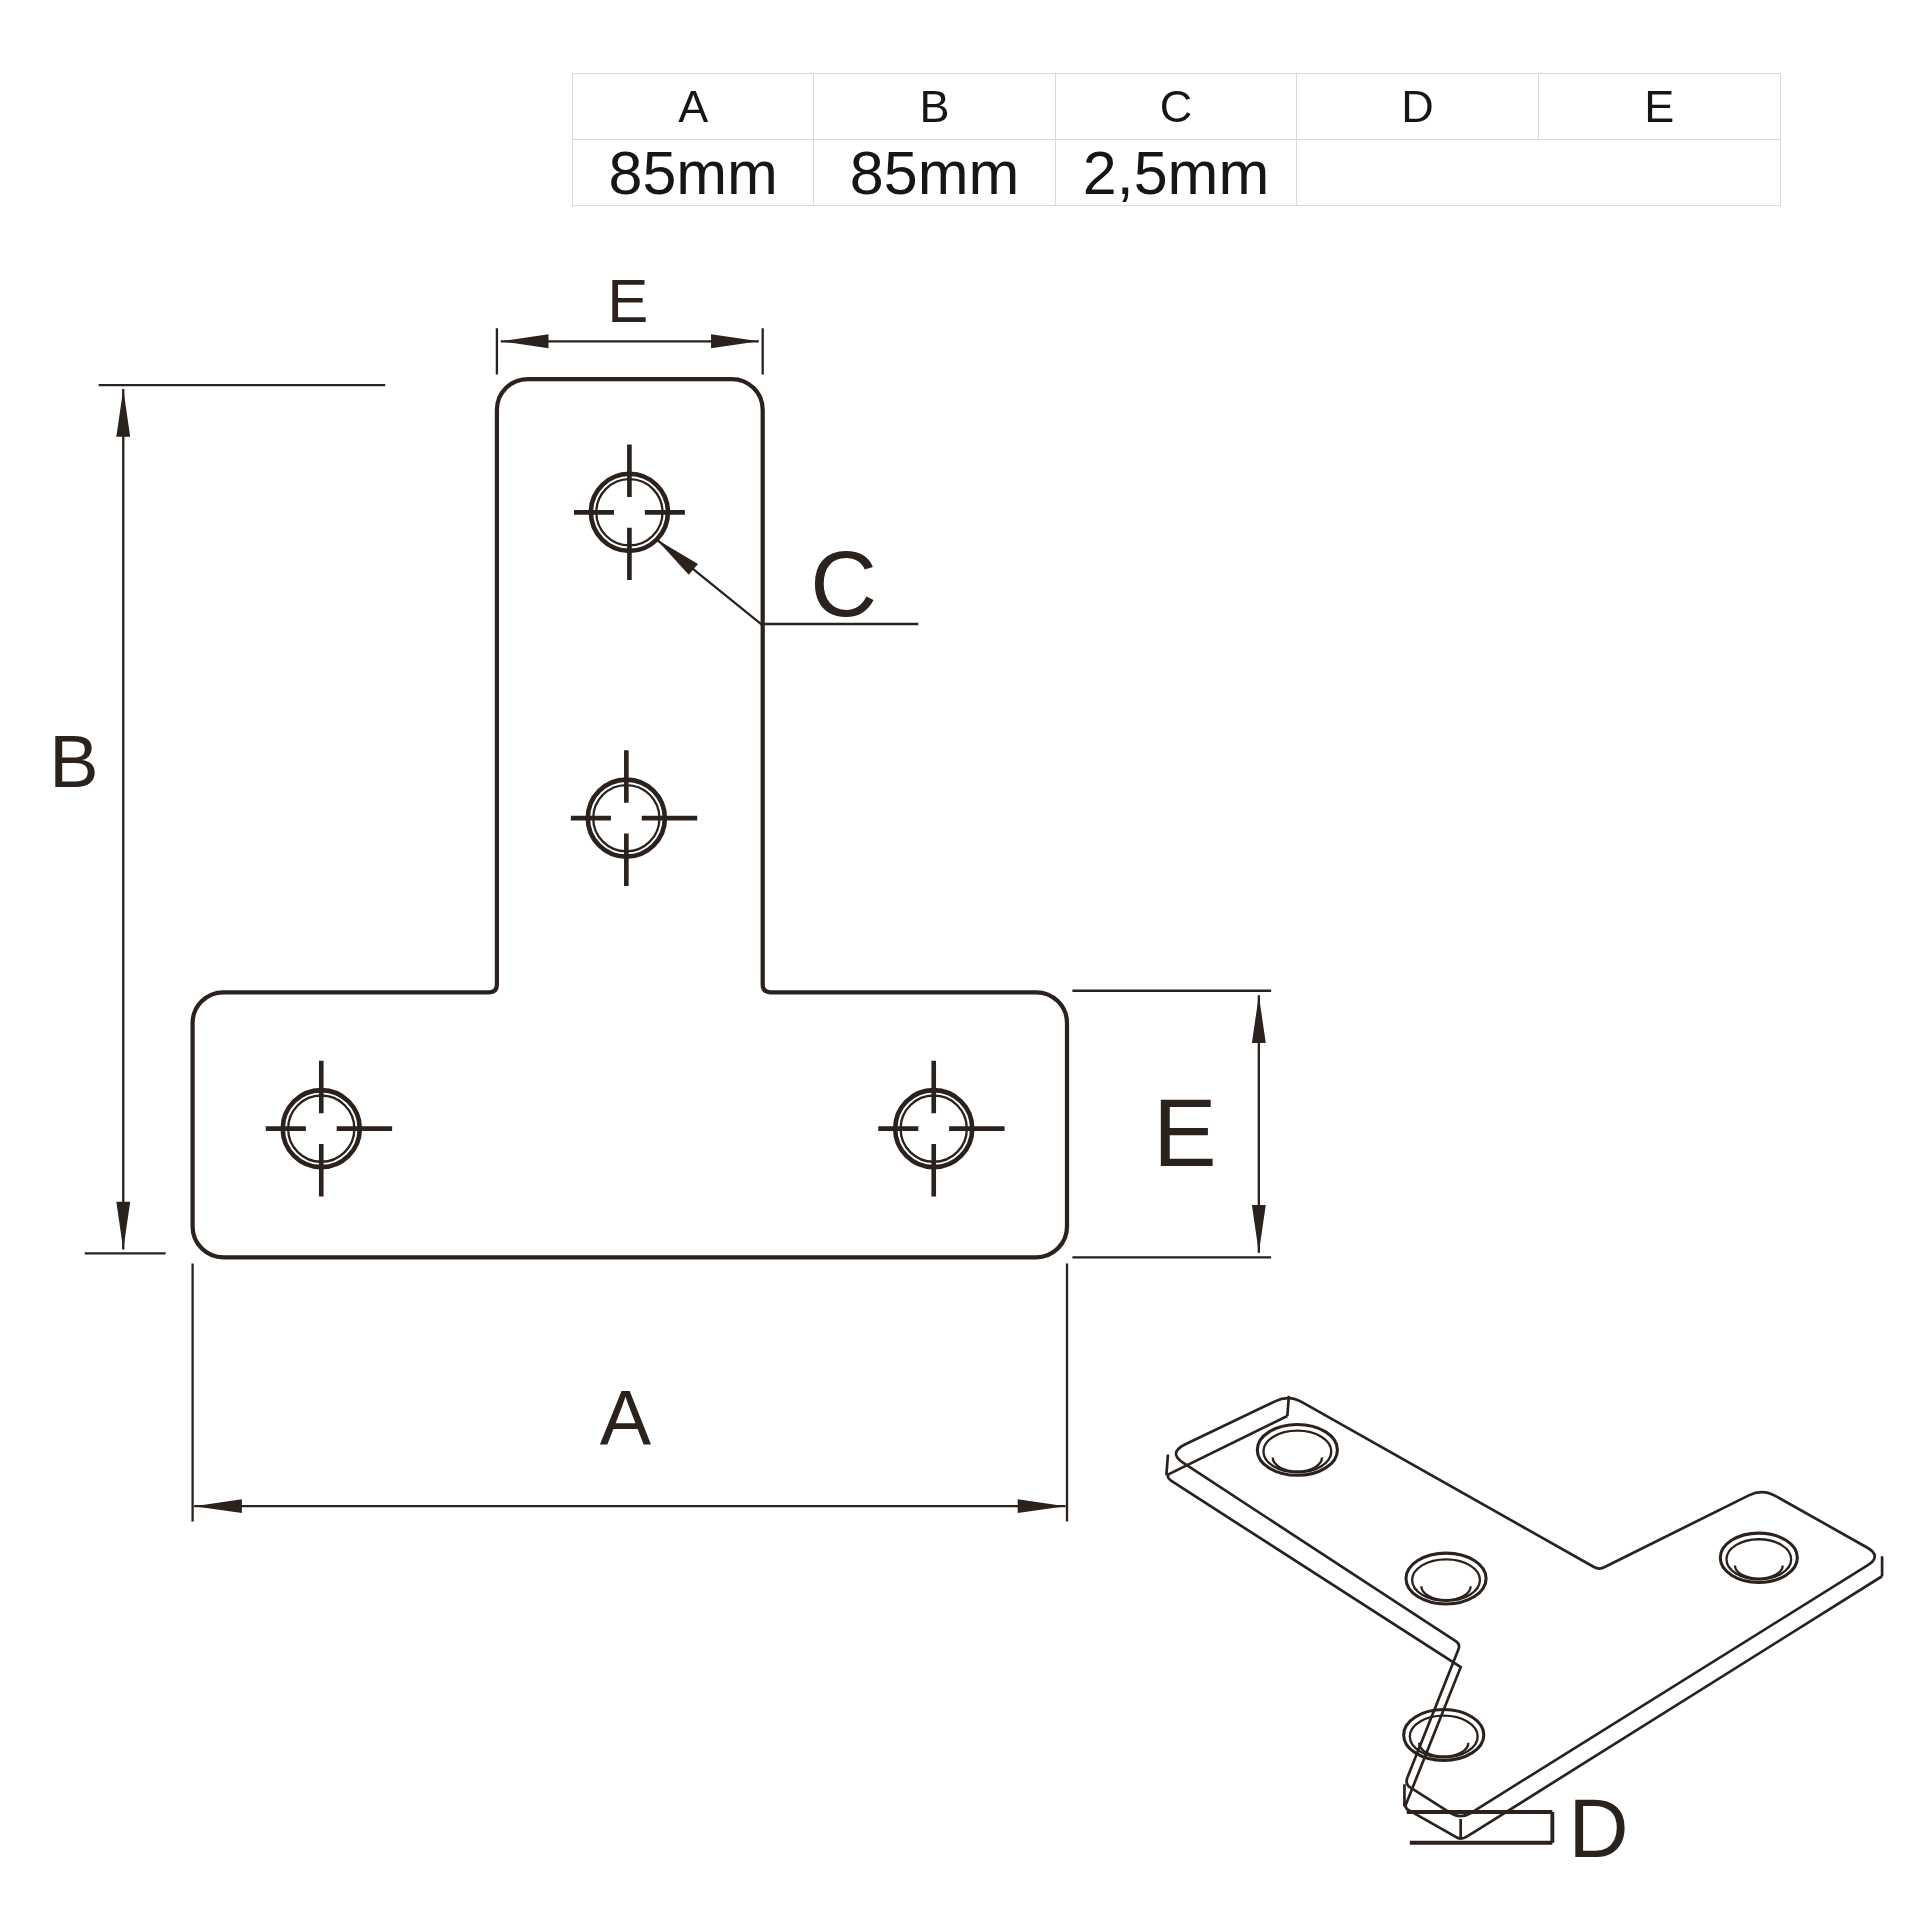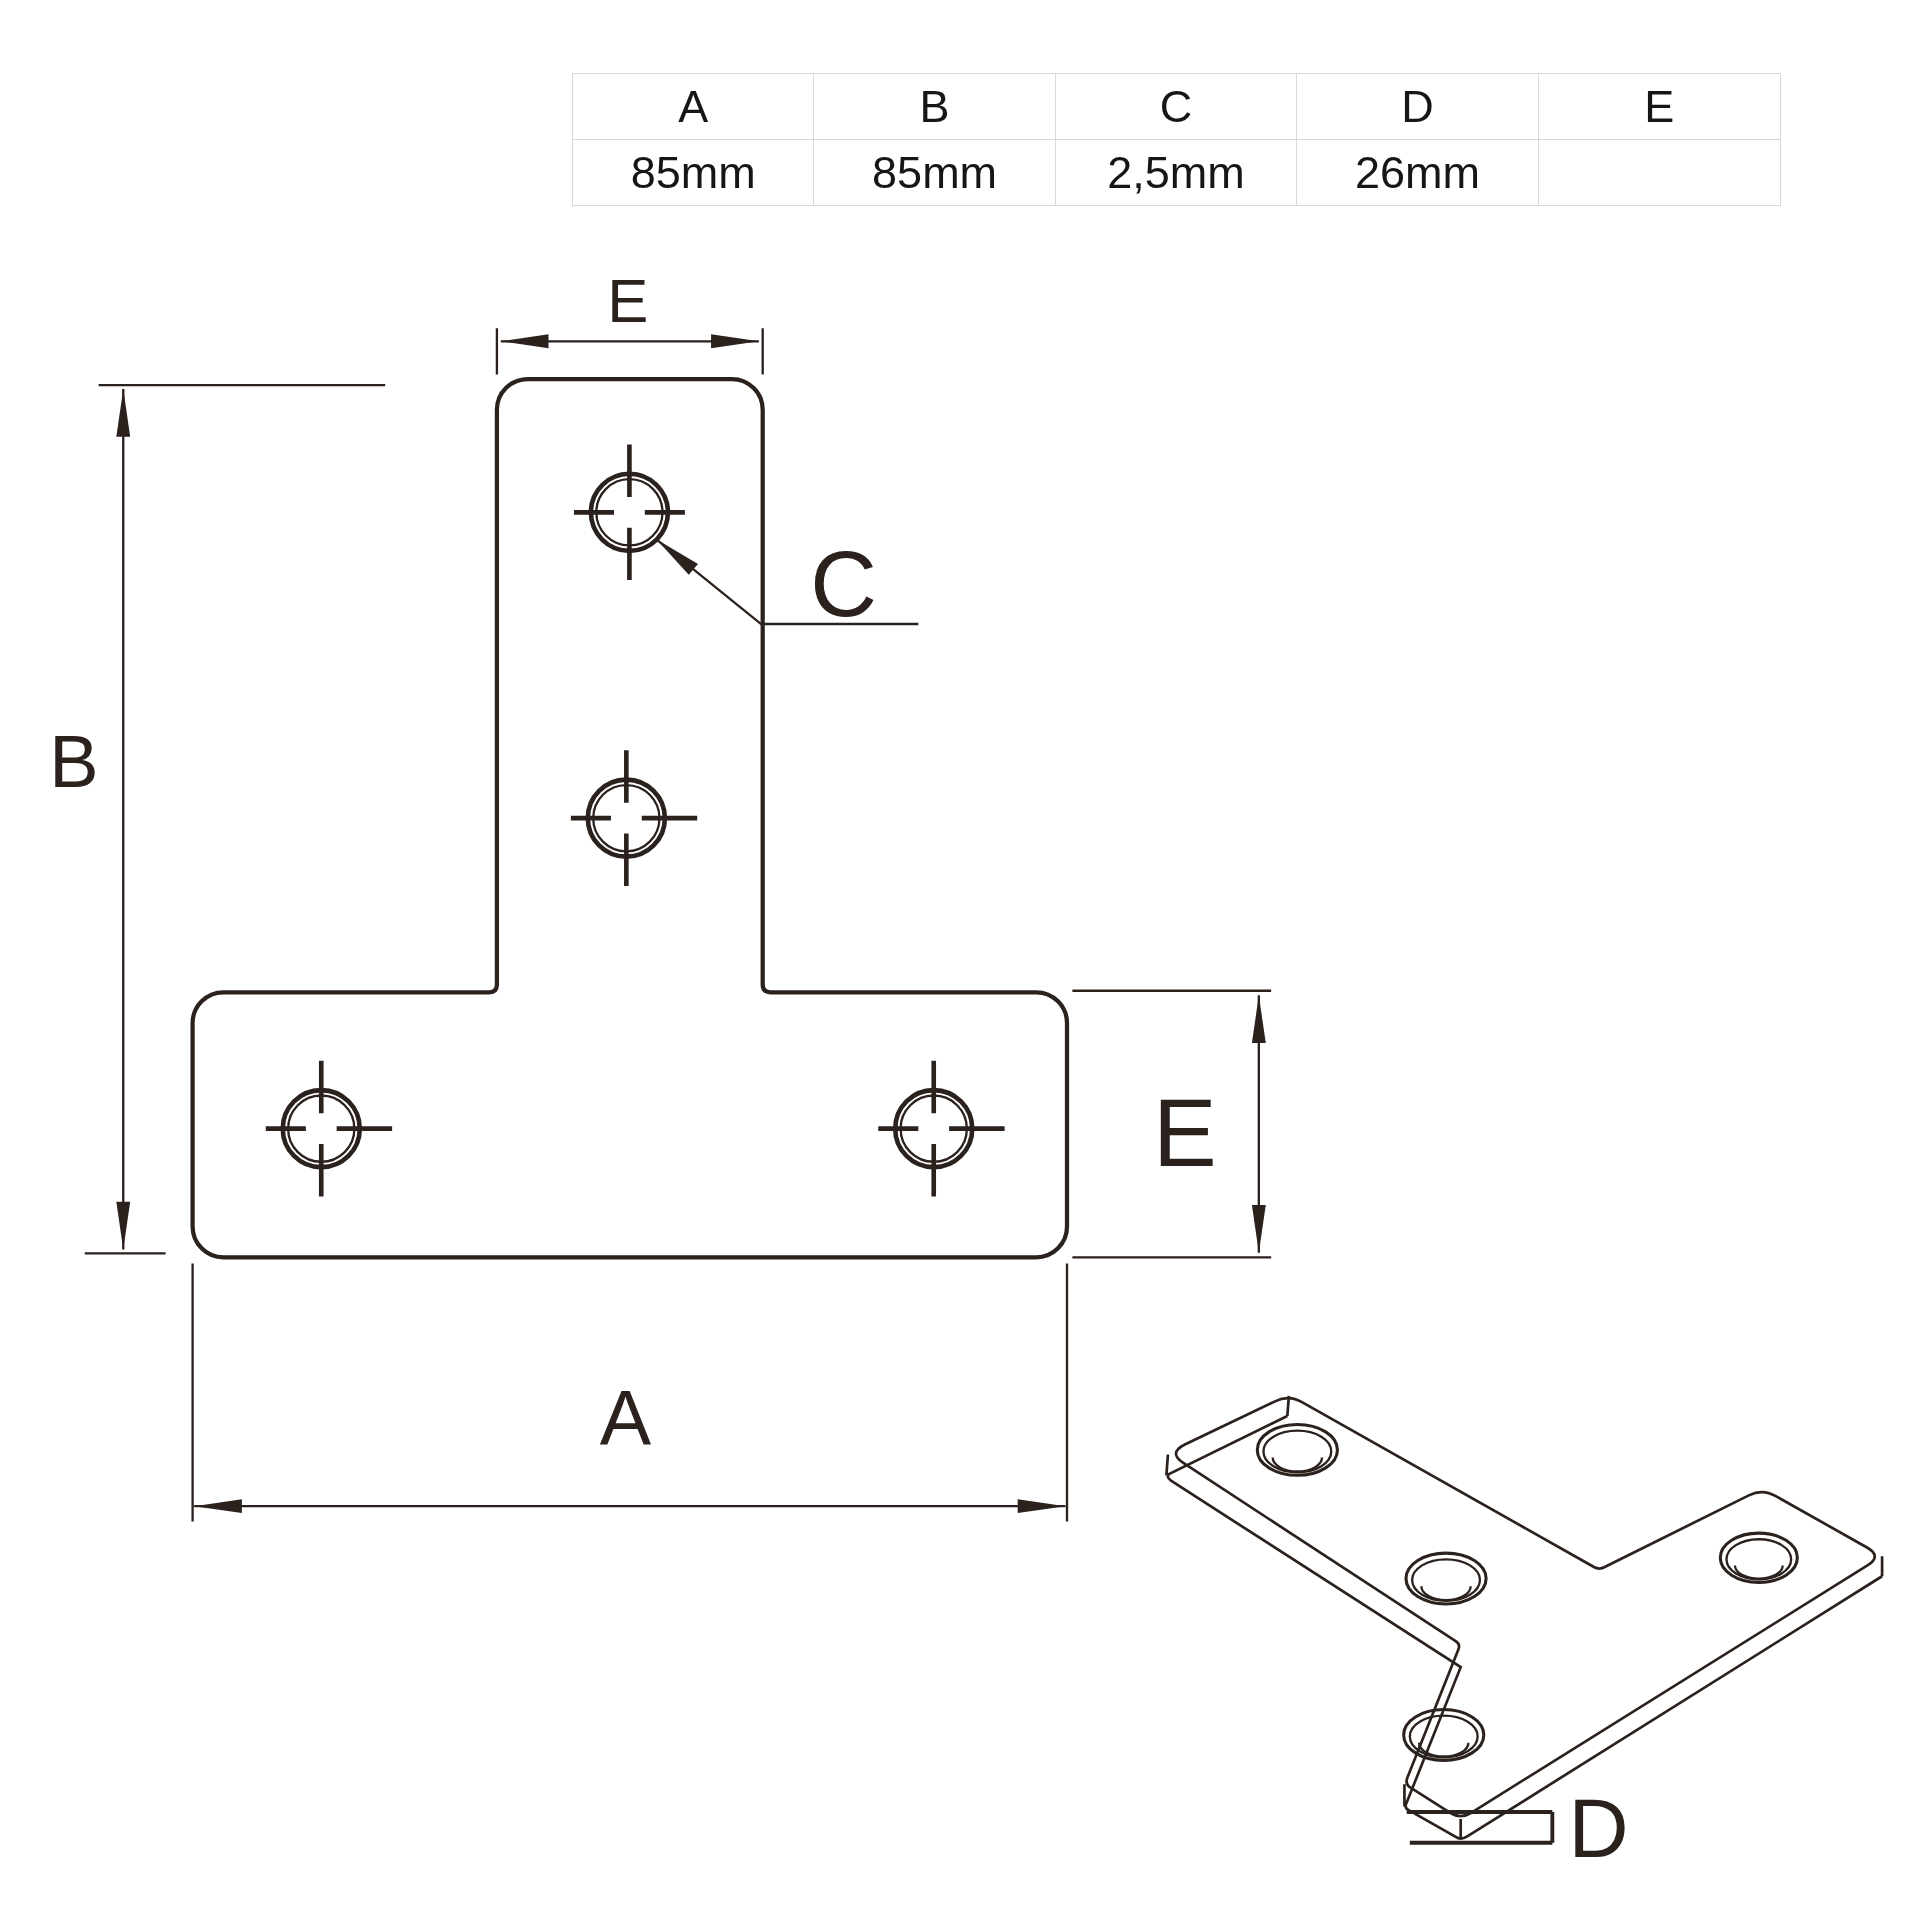--- a/index.html
+++ b/index.html
@@ -20,42 +20,41 @@
     border:1.5px solid var(--table-border);
     background:#fff;
   }
   .spec-cell{
     display:flex;align-items:center;justify-content:center;
     height:65px;color:var(--text);
     border-right:1.5px solid var(--table-border);
   }
   .spec-cell:nth-child(5n){border-right:none;}
   .spec-cell.head{font-size:45px;border-bottom:1.5px solid var(--table-border);}
-  .spec-cell.val{font-size:45px;}
+  .spec-cell.val{font-size:61px;}
   
   svg{position:absolute;left:0;top:0;}
   .ln{fill:none;stroke:var(--line);}
   .arrow{fill:var(--line);stroke:none;}
   text{fill:var(--line);stroke:none;}
 </style>
 </head>
 <body>
 
 <div class="canvas">
 
   <div class="spec-table">
     <div class="spec-cell head">A</div>
     <div class="spec-cell head">B</div>
     <div class="spec-cell head">C</div>
     <div class="spec-cell head">D</div>
     <div class="spec-cell head">E</div>
     <div class="spec-cell val">85mm</div>
     <div class="spec-cell val">85mm</div>
     <div class="spec-cell val">2,5mm</div>
-    <div class="spec-cell val">26mm</div>
   </div>
 
   <svg width="1926" height="1926" viewBox="0 0 2500 2500">
 
     <g>
 
       <path class="ln" stroke-width="5.5" d="
         M 685 492 H 950 A 40 40 0 0 1 990 532
         V 1278 Q 990 1288 1000 1288
         H 1345 A 40 40 0 0 1 1385 1328

